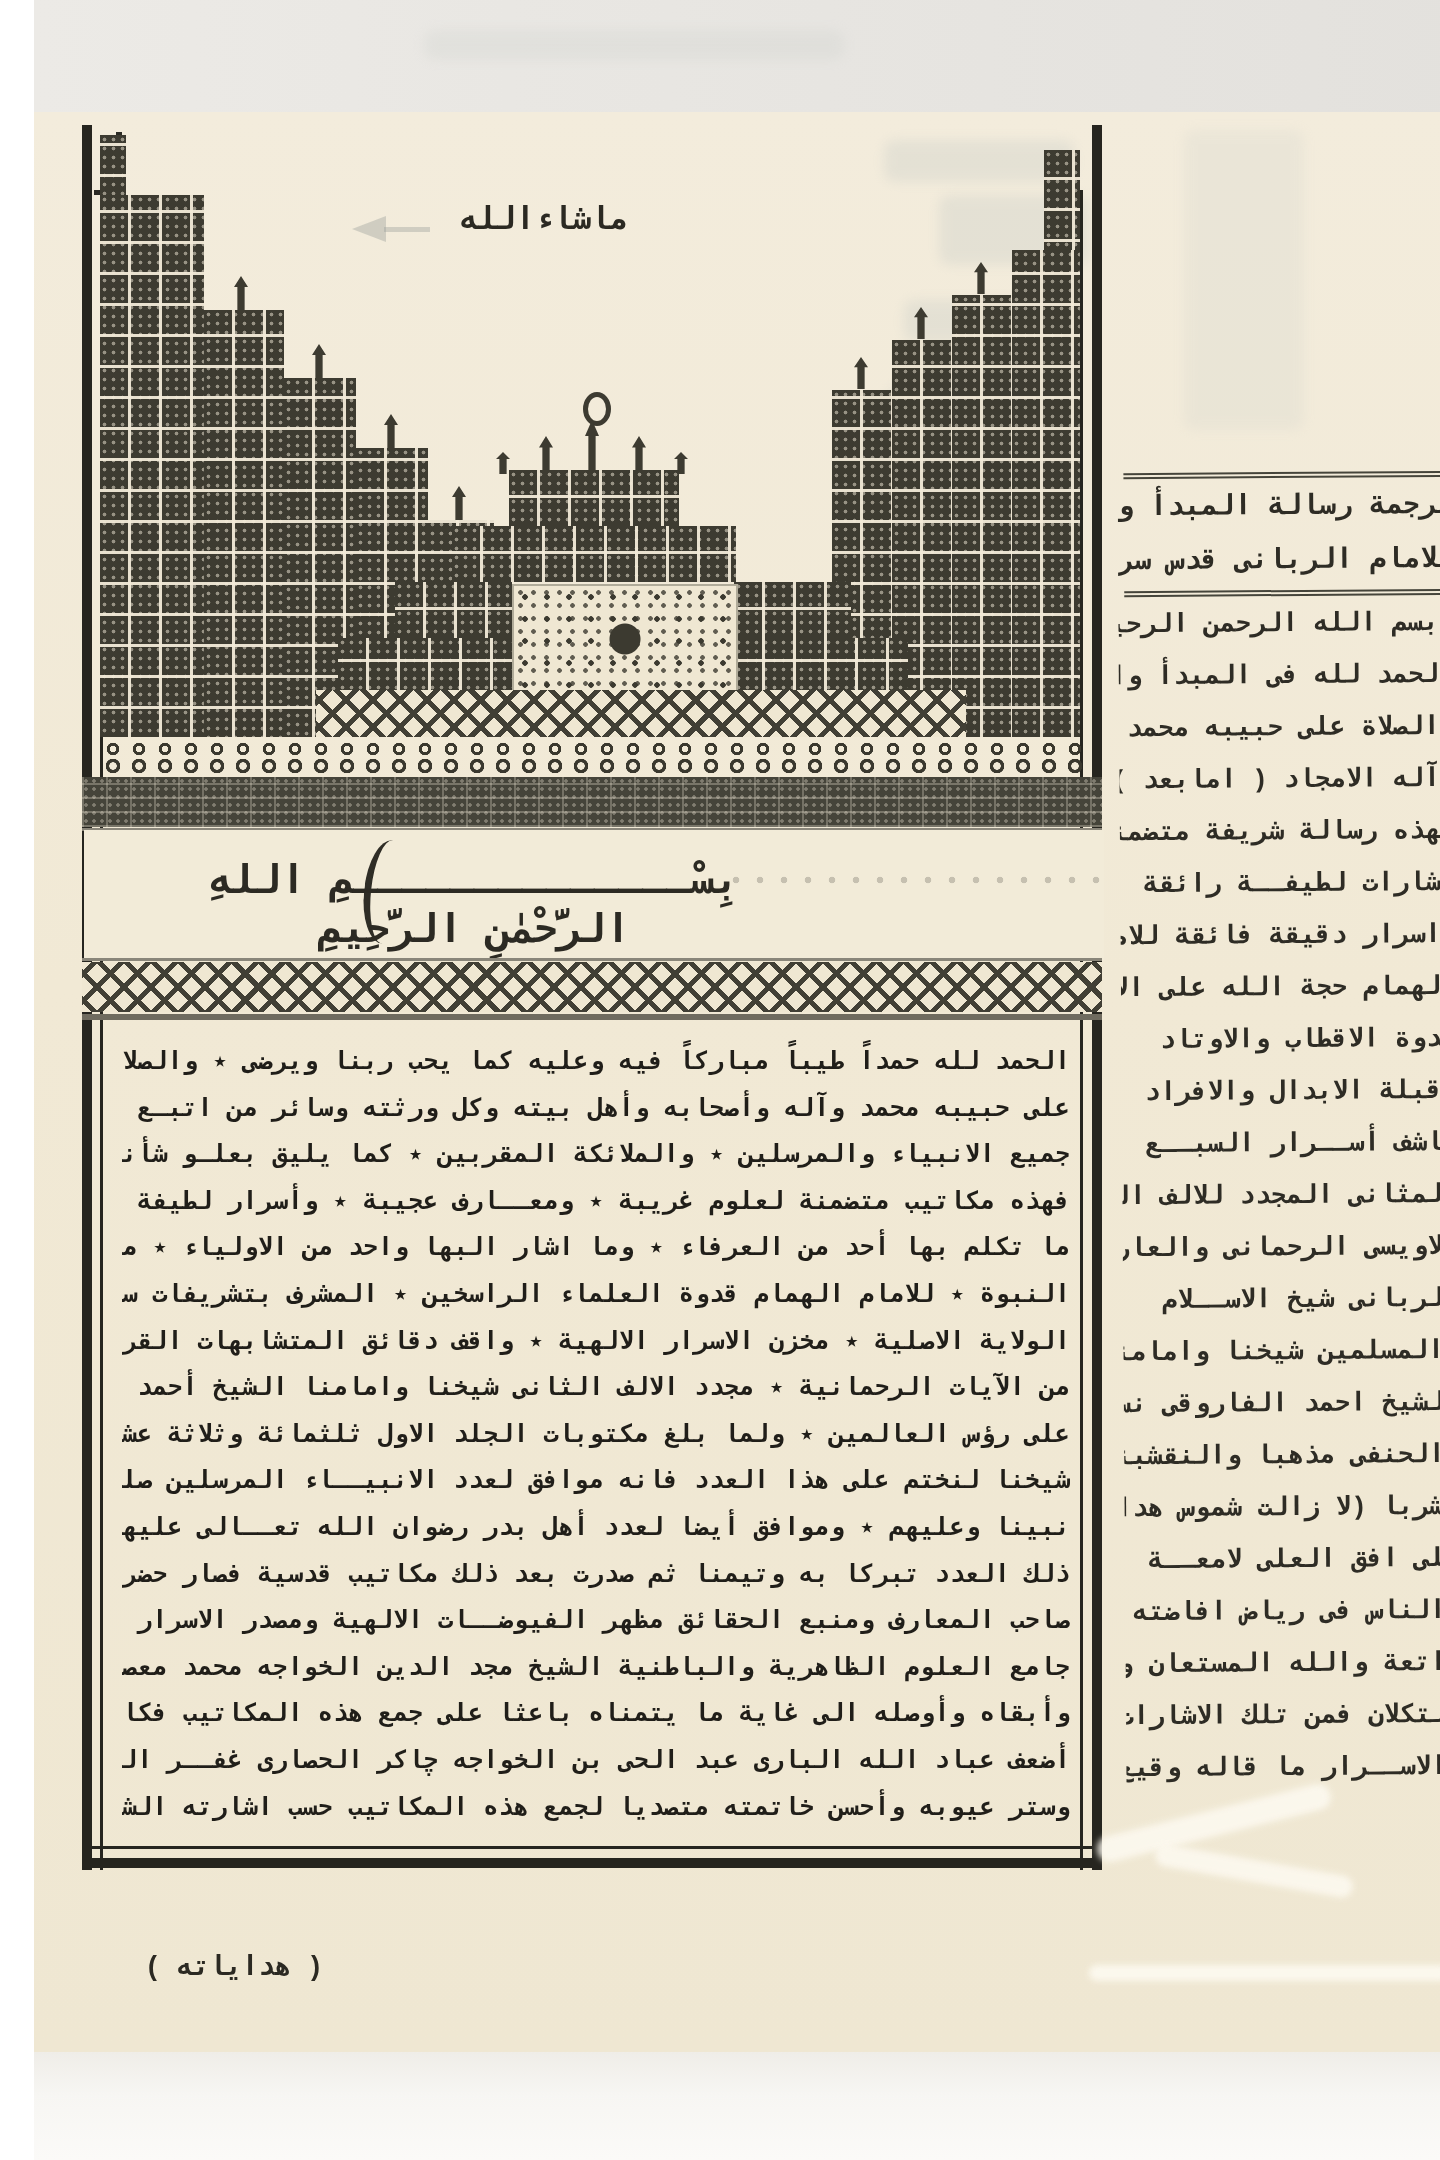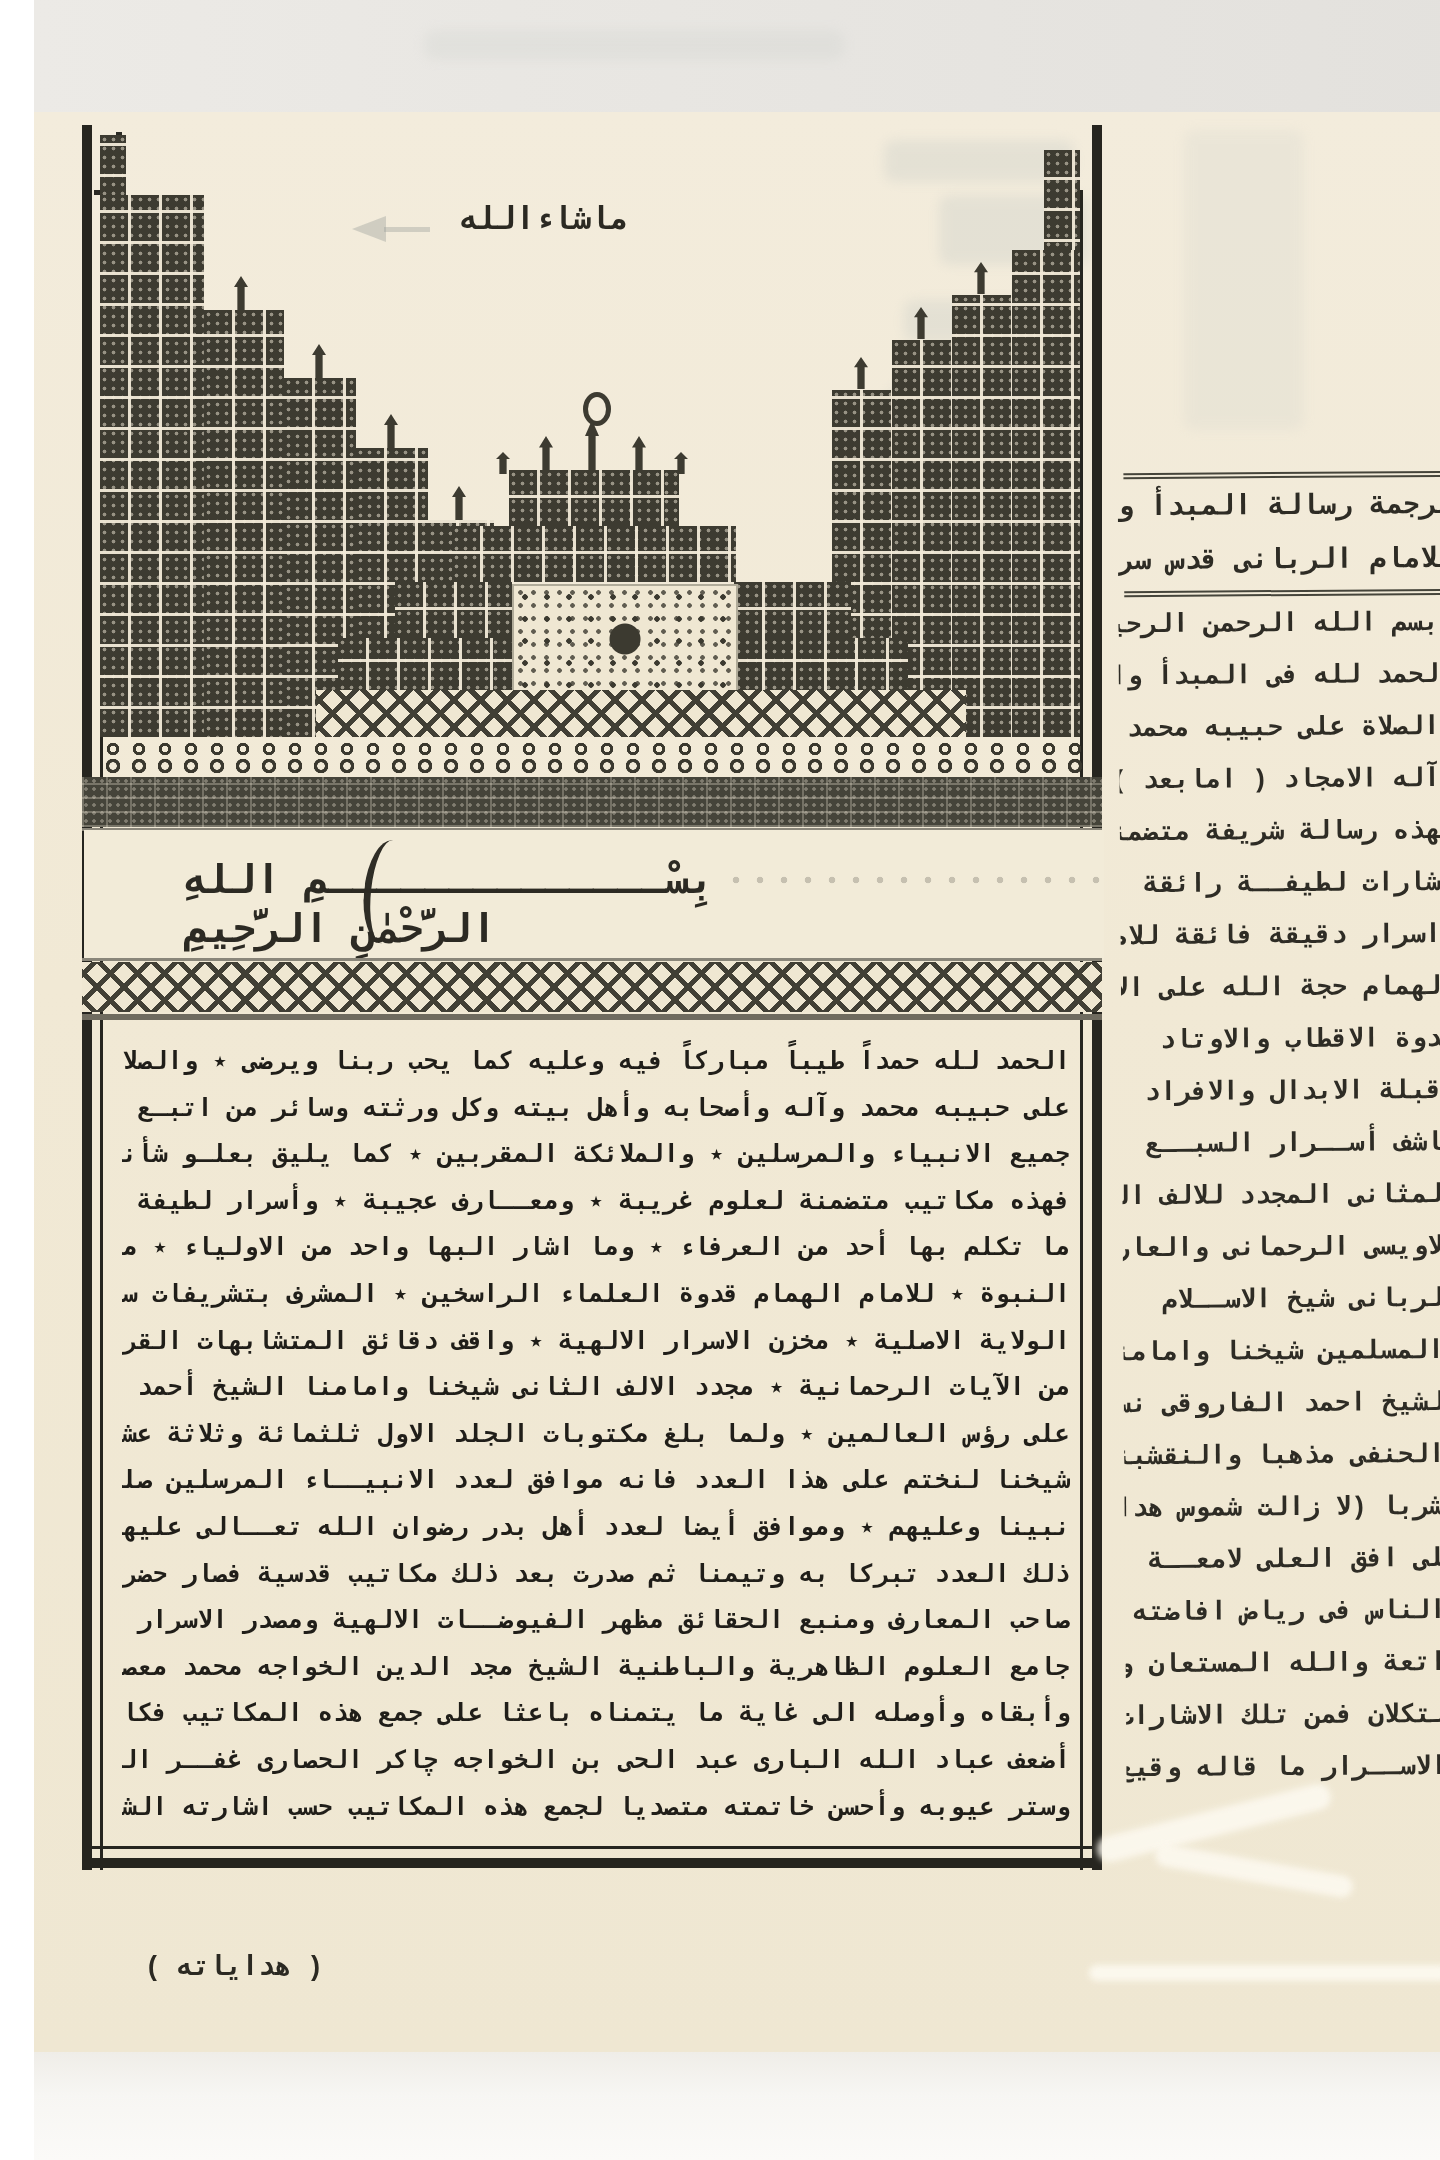--- a/index.html
+++ b/index.html
@@ -46,21 +46,21 @@
      radial-gradient(circle,rgba(60,58,48,.8) 2px,transparent 2.6px);
      background-size:auto,22px 22px,13px 13px;border:2px solid rgba(61,59,49,.35);}
   .step{position:absolute;}
   .finial{position:absolute;width:14px;background:#3d3b31;
      clip-path:polygon(50% 0,100% 32%,76% 32%,76% 100%,24% 100%,24% 32%,0 32%);}
   .ring{position:absolute;width:18px;height:24px;border:5px solid #3d3b31;border-radius:50%;}
   
   .basmala-panel{position:absolute;left:50px;top:830px;width:1020px;height:130px;
      background:#f2ebd8;}
   .basmala-text{position:absolute;left:100px;top:26px;width:580px;direction:rtl;
-     text-align:left;font-size:40px;font-weight:700;color:#2c2a23;letter-spacing:0;}
+     text-align:center;font-size:40px;font-weight:700;color:#2c2a23;letter-spacing:0;}
   .basmala-swash{position:absolute;left:280px;top:10px;width:40px;height:104px;
      border-left:7px solid #2f2d26;border-radius:50% 0 0 50% / 50% 0 0 50%;
      transform:rotate(6deg);}
   .basmala-dots{position:absolute;left:640px;top:40px;width:380px;height:20px;opacity:.28;
      background-image:radial-gradient(circle,#55524a 3px,transparent 3.6px);background-size:24px 20px;}
   
   .main-text{position:absolute;left:88px;top:1040px;width:948px;direction:rtl;color:#201e19;}
   .main-text p{margin:0;height:46.6px;line-height:46.6px;font-size:25px;font-weight:700;
      text-align:justify;text-align-last:justify;overflow:hidden;white-space:nowrap;}
   .masha{position:absolute;left:400px;top:200px;width:220px;text-align:center;direction:rtl;

